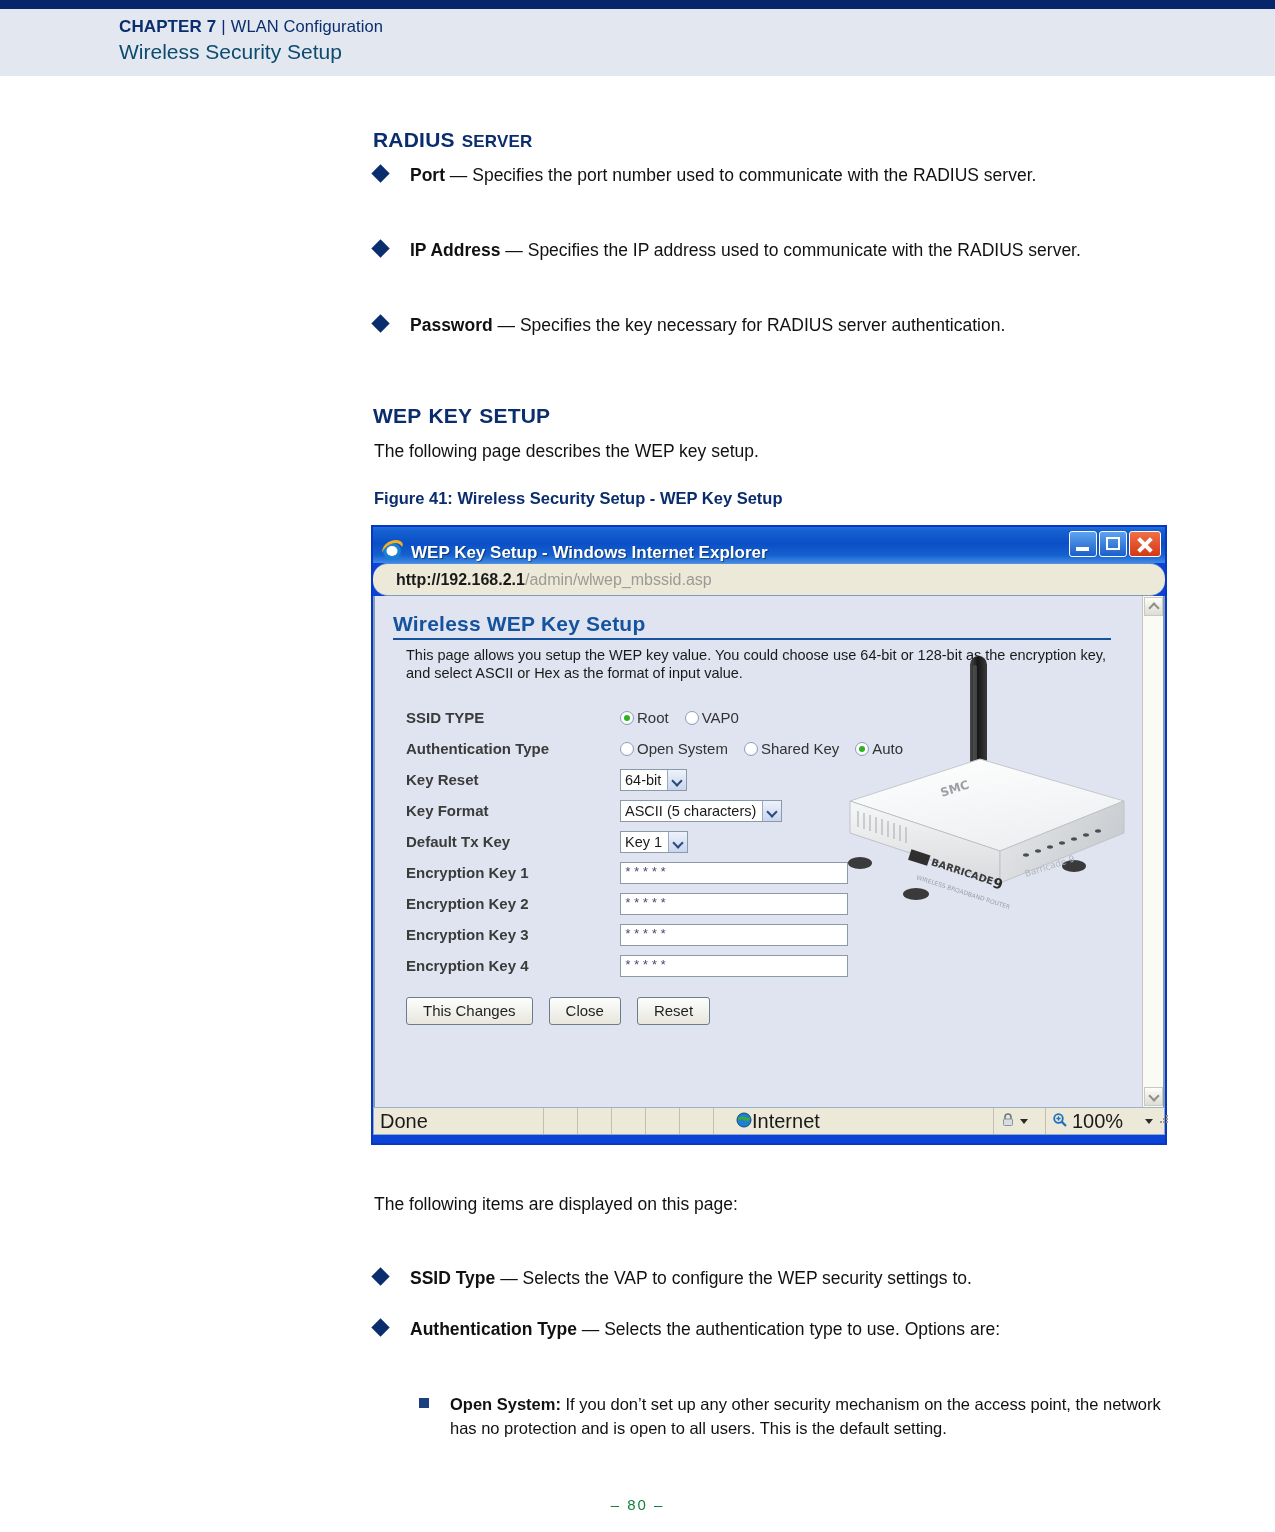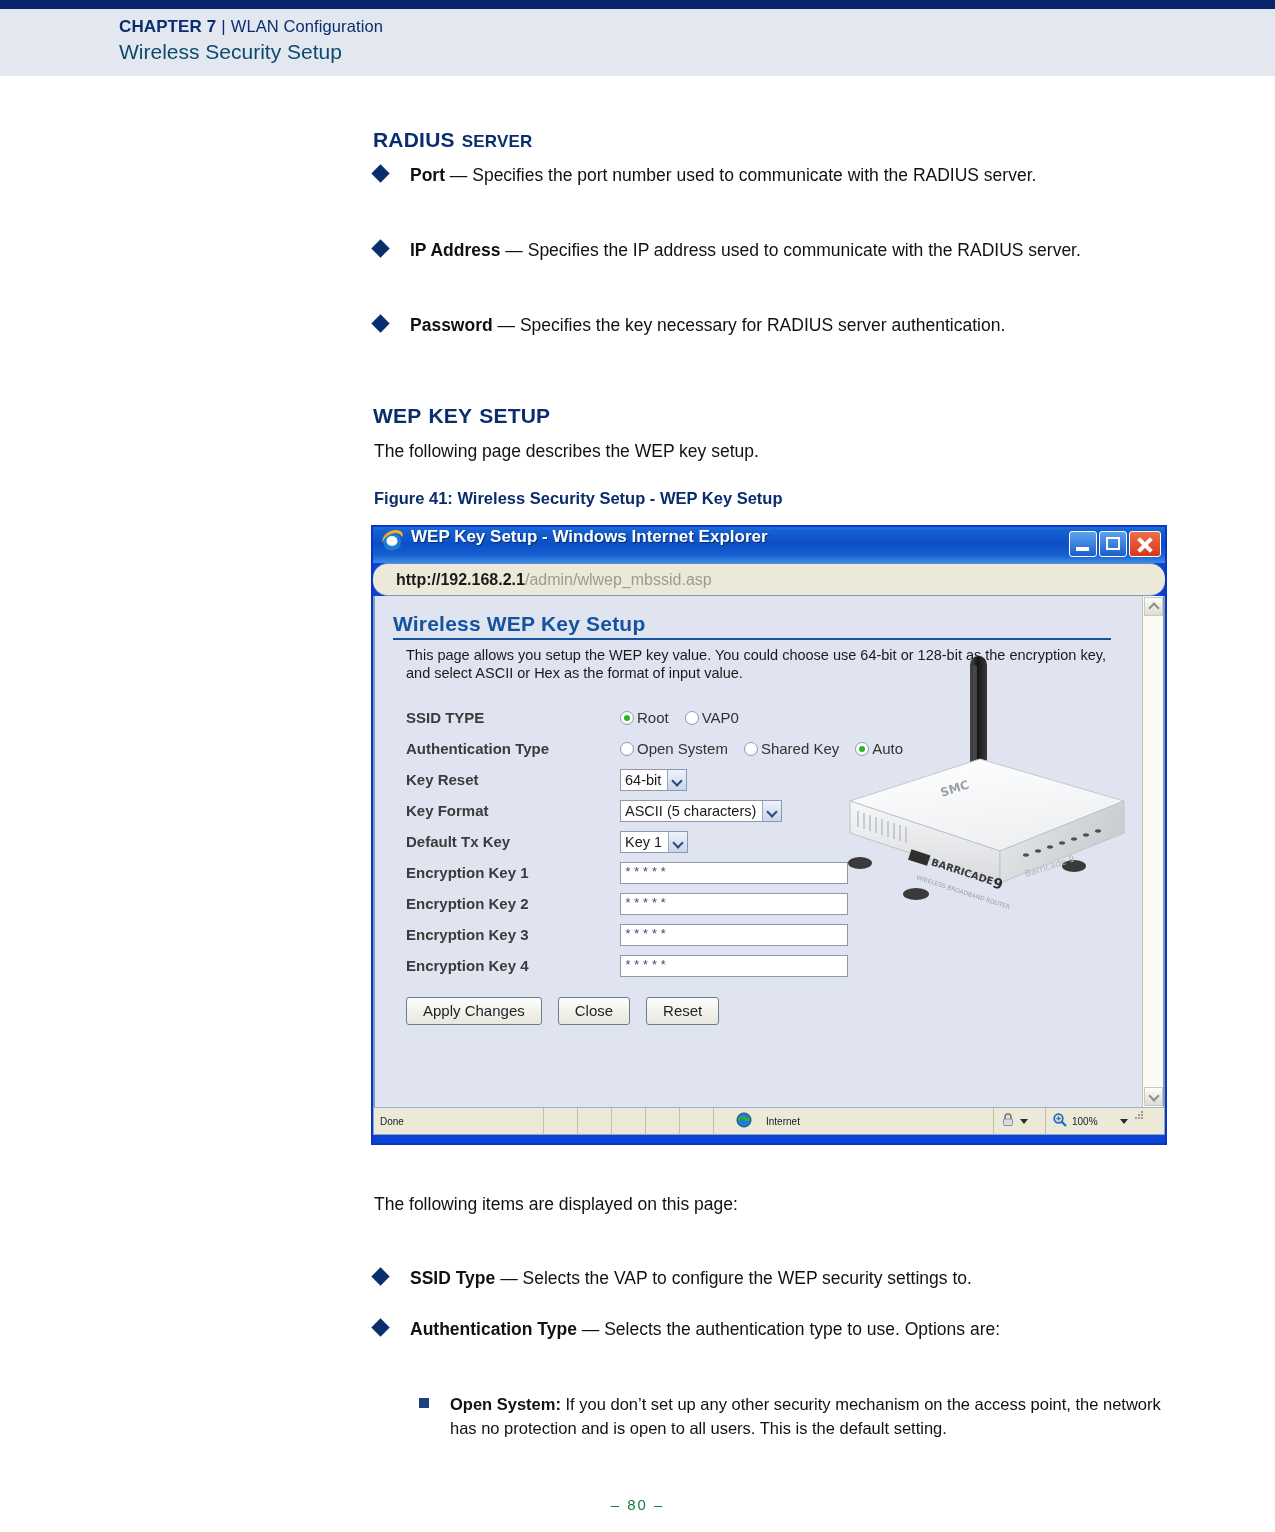--- a/index.html
+++ b/index.html
@@ -137,21 +137,21 @@
     border: 2px solid #0a36c4;
     box-sizing: border-box;
     background: #0a43d6;
   }
   .ie-titlebar {
     position: relative;
     height: 36px;
     background: linear-gradient(to bottom,
        #1f6fdc 0%, #1560d0 10%, #0b4fc6 46%, #1560cf 78%, #3f8ae6 100%);
     display: flex;
-    align-items: flex-start;
+    align-items: flex-end;
     padding-left: 6px;
     box-sizing: border-box;
   }
   .ie-logo {
     width: 26px; height: 26px;
     position: relative;
     flex: 0 0 auto;
     margin-right: 6px;
   }
   .ie-title-text {
@@ -402,34 +402,34 @@
 
   
   .ie-status {
     height: 28px;
     background: #ece9d8;
     border: 1px solid #8fa8c8;
     border-top: 1px solid #9db3cc;
     box-sizing: border-box;
     display: flex;
     align-items: center;
-    font-size: 10px;
+    font-size: 20px;
     color: #1a1a1a;
   }
   .st-cell {
     height: 100%;
     display: flex;
     align-items: center;
     padding: 0 6px;
     border-right: 1px solid #c2bfae;
     box-sizing: border-box;
   }
   .st-done { width: 170px; }
   .st-sm { width: 34px; }
-  .st-zone { flex: 1; display: flex; align-items: center; gap: 14px; padding-left: 22px; }
+  .st-zone { flex: 1; display: flex; align-items: center; gap: 0; padding-left: 22px; }
   .st-lock { width: 52px; display: flex; align-items: center; gap: 4px; }
   .st-zoom { width: 118px; display: flex; align-items: center; gap: 4px; border-right: none; }
   .caret-dn {
     width: 0; height: 0;
     border-left: 4px solid transparent;
     border-right: 4px solid transparent;
     border-top: 5px solid #2a2a2a;
   }
   .grip {
     width: 16px; height: 100%;
@@ -589,21 +589,21 @@
           <span class="textbox">*****</span>
         </div>
         <div class="frow">
           <span class="flabel">Encryption Key 4</span>
           <span class="textbox">*****</span>
         </div>
 
       </div>
 
       <div class="btn-row">
-        <span class="wbtn">Apply Changes</span>
+        <span class="wbtn">This Changes</span>
         <span class="wbtn">Close</span>
         <span class="wbtn">Reset</span>
       </div>
 
       <span class="router-photo">
         <svg width="320" height="260" viewBox="0 0 320 260">
           <defs>
             <linearGradient id="topface" x1="0" y1="0" x2="0.4" y2="1">
               <stop offset="0%" stop-color="#ffffff"></stop>
               <stop offset="100%" stop-color="#eef0f2"></stop>

